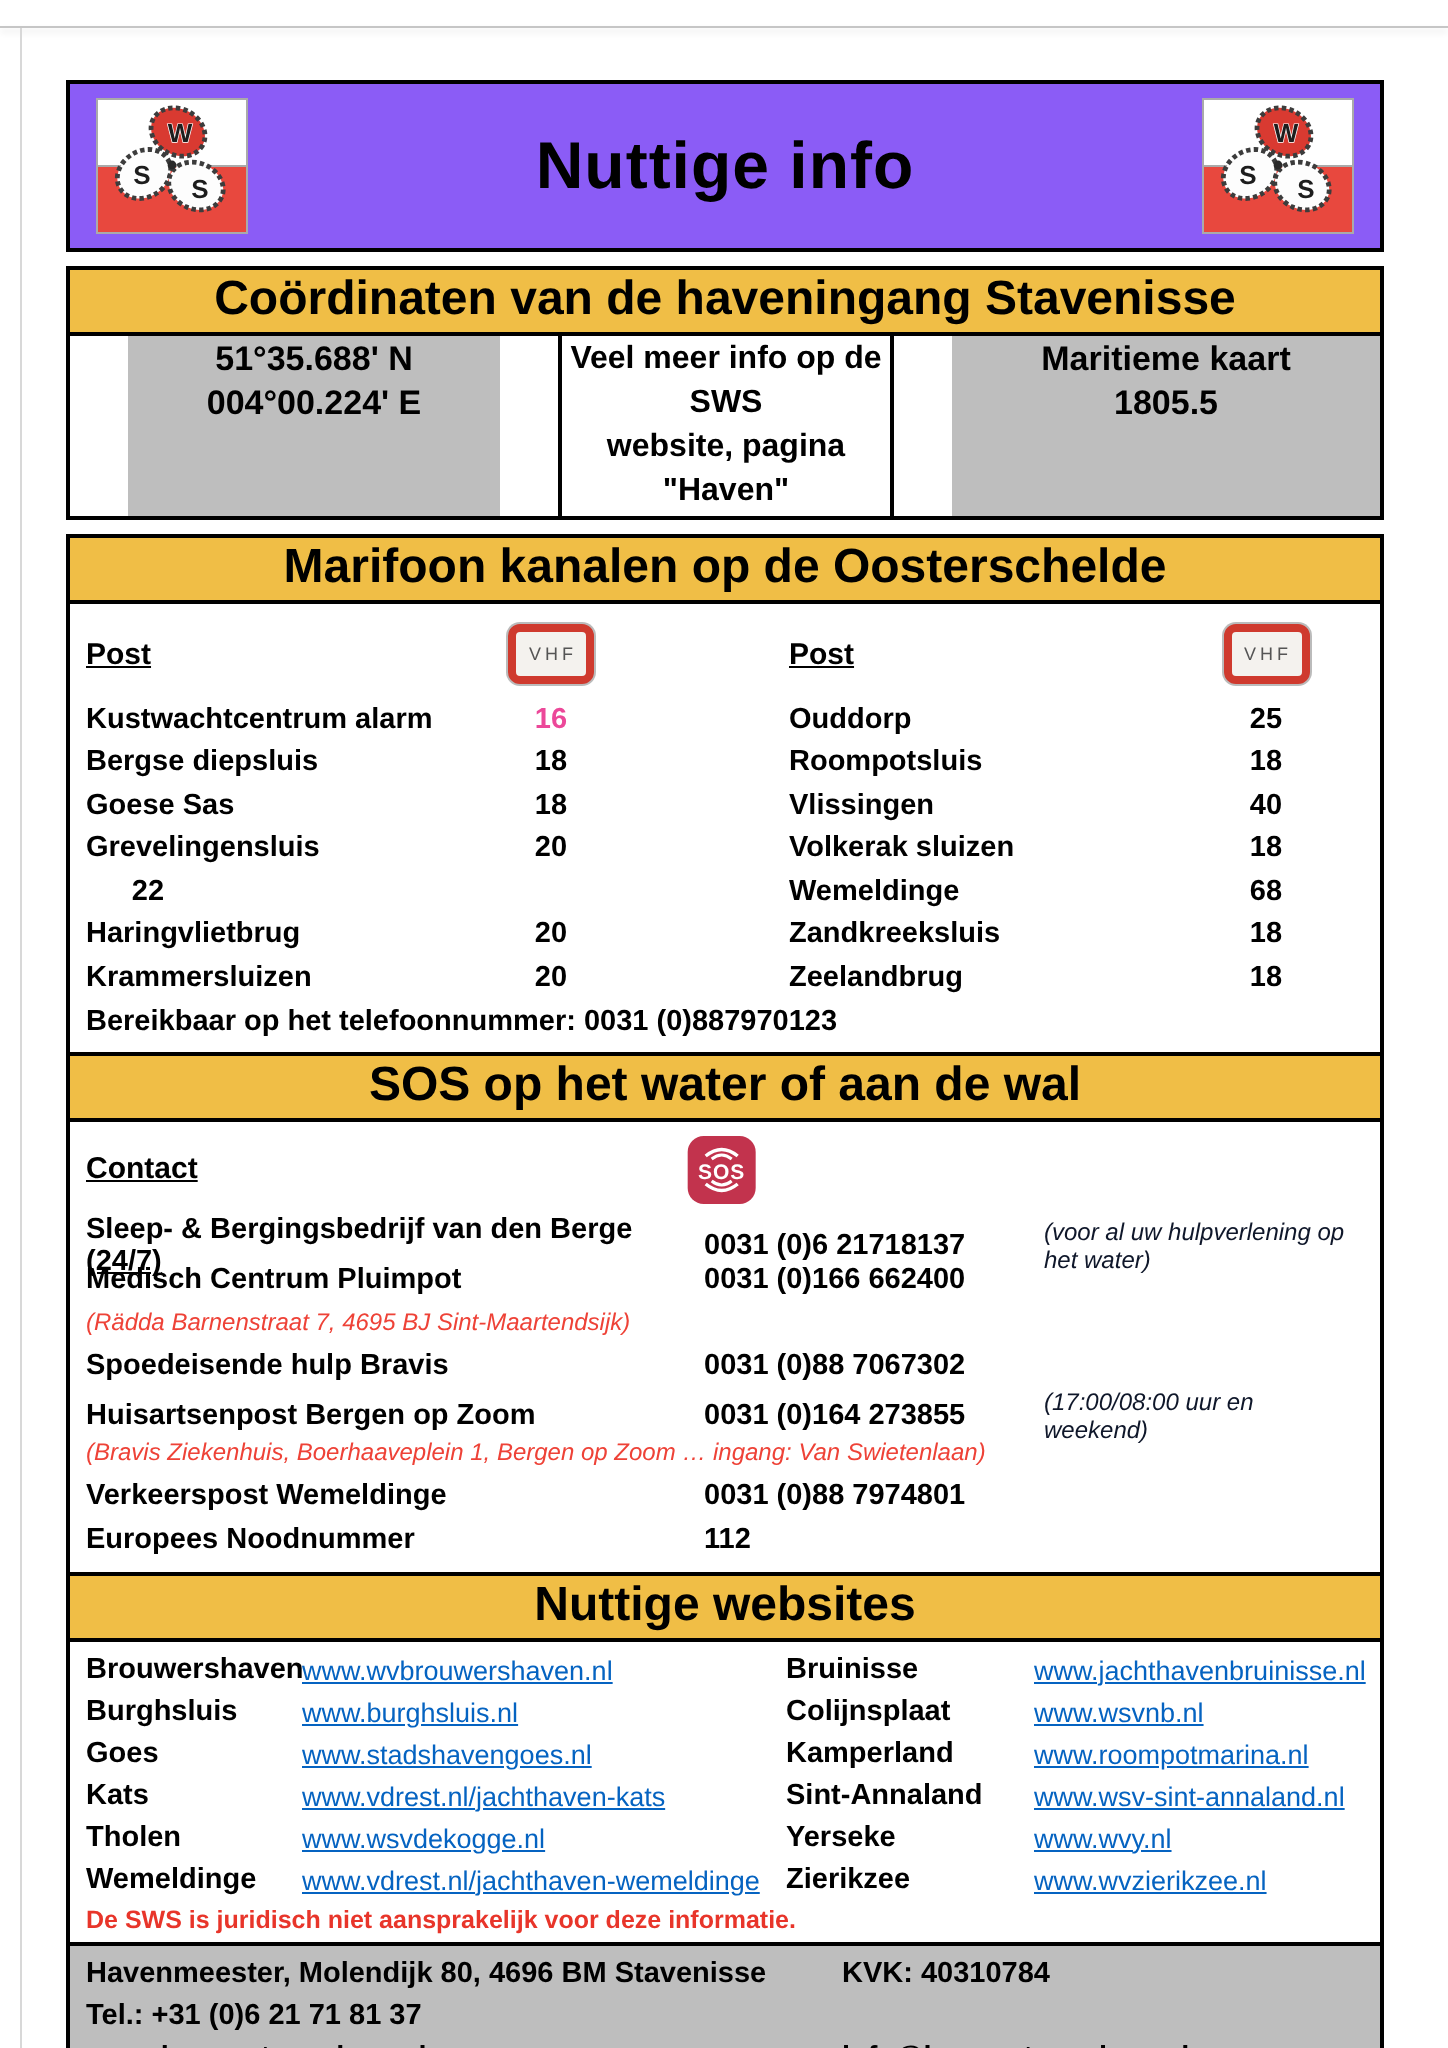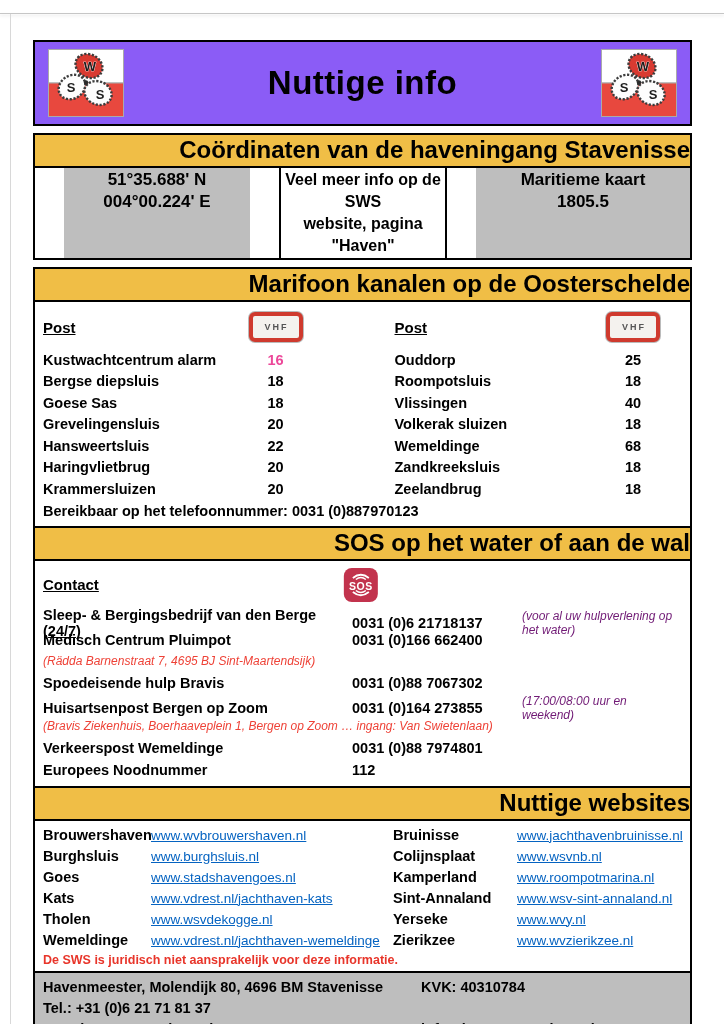--- a/index.html
+++ b/index.html
@@ -16,21 +16,21 @@
   .doc { position: absolute; left: 33px; top: 40px; width: 659px; }
   .box { border: 2px solid #000; background: #fff; }
   .gap { height: 7px; }
 
   
   .header { background: #8b5cf6; display: flex; align-items: center; padding: 5px 13px; height: 82px; }
   .logo { width: 76px; height: 68px; flex: 0 0 auto; }
   .doc-title { flex: 1; text-align: center; font-size: 33px; font-weight: bold; letter-spacing: 0.5px; }
 
   
-  .band { background: #f0be46; text-align: right; font-size: 24px; font-weight: bold;
+  .band { background: #f0be46; text-align: center; font-size: 24px; font-weight: bold;
           padding: 1px 0 2px; border-bottom: 2px solid #000; }
   .band.mid { border-top: 2px solid #000; }
 
   
   .coordrow { display: grid; grid-template-columns: 215px 197px 1fr; }
   .coordcell { background: #bebebe; text-align: center; font-weight: bold;
                font-size: 17px; line-height: 22px; padding: 1px 2px; margin-left: 29px; }
   .coordcell.white { background: #fff; border-left: 2px solid #000; border-right: 2px solid #000; font-size: 16px; }
 
   
@@ -39,36 +39,36 @@
   .mhalf { width: 50%; }
   .mhalf.left  { padding-right: 56px; }
   .mhalf.right { padding-left: 32px; padding-right: 18px; }
   .mhead { display: flex; align-items: center; height: 44px; }
   .mrow  { display: flex; align-items: center; height: 21.5px; }
   .mname { flex: 1; font-weight: bold; font-size: 14.5px; }
   .mval  { width: 62px; text-align: center; font-weight: bold; font-size: 14.5px; }
   .mval.red { color: #ec4899; }
   .post-label { flex: 1; font-weight: bold; font-size: 15px; text-decoration: underline; }
   .vhf-wrap { width: 62px; display: flex; justify-content: center; }
-  .vhf-sign { width: 54px; height: 30px; border: 4px solid #cf3a2e; border-radius: 6px;
-    background: #f4f2ee; color: #555; font-size: 9px; font-weight: bold; letter-spacing: 2px;
+  .vhf-sign { width: 43px; height: 30px; border: 4px solid #cf3a2e; border-radius: 6px;
+    background: #f4f2ee; color: #555; font-size: 9px; font-weight: normal; letter-spacing: 2px;
     display: flex; align-items: center; justify-content: center; text-indent: 2px;
     box-shadow: 0 0 0 1px #bbb; }
   .mfooter { font-weight: bold; font-size: 14.5px; padding: 3px 0 5px; }
 
   
   .scontent { padding: 2px 8px 5px; }
   .contact-row { position: relative; height: 44px; display: flex; align-items: center; }
   .contact-label { font-weight: bold; font-size: 15px; text-decoration: underline; }
   .sos-badge { position: absolute; left: 50%; transform: translateX(-56%); top: 3px; }
   .srow { display: grid; grid-template-columns: 295px 152px 1fr; align-items: center; height: 22px; gap: 14px; }
   .sname { font-weight: bold; font-size: 14.5px; }
   .sname .u { text-decoration: underline; }
   .sphone { font-weight: bold; font-size: 14.5px; }
-  .snote { color: #701a75; font-style: italic; font-size: 12px; padding-left: 4px; }
+  .snote { color: #0f172a; font-style: italic; font-size: 12px; padding-left: 4px; }
   .saddr { color: #ee4237; font-style: italic; font-size: 12px; height: 21px; display: flex; align-items: center; }
 
   
   .wcontent { padding: 4px 8px 2px; }
   .wrow { display: grid; grid-template-columns: 108px 242px 124px 1fr; align-items: center; height: 21px; }
   .wplace { font-weight: bold; font-size: 14.5px; }
   .wlink { color: #0563c1; text-decoration: underline; font-size: 13.5px; font-weight: normal; }
   .disclaimer { color: #e8352a; font-weight: bold; font-size: 12.5px; height: 18px; display:flex; align-items:center; }
 
   
@@ -159,21 +159,20 @@
             </div>
           <div class="mrow">
               <span class="mname">Goese Sas</span>
               <span class="mval">18</span>
             </div>
           <div class="mrow">
               <span class="mname">Grevelingensluis</span>
               <span class="mval">20</span>
             </div>
           <div class="mrow">
-              <span class="mname">Hansweertsluis</span>
               <span class="mval">22</span>
             </div>
           <div class="mrow">
               <span class="mname">Haringvlietbrug</span>
               <span class="mval">20</span>
             </div>
           <div class="mrow">
               <span class="mname">Krammersluizen</span>
               <span class="mval">20</span>
             </div>

